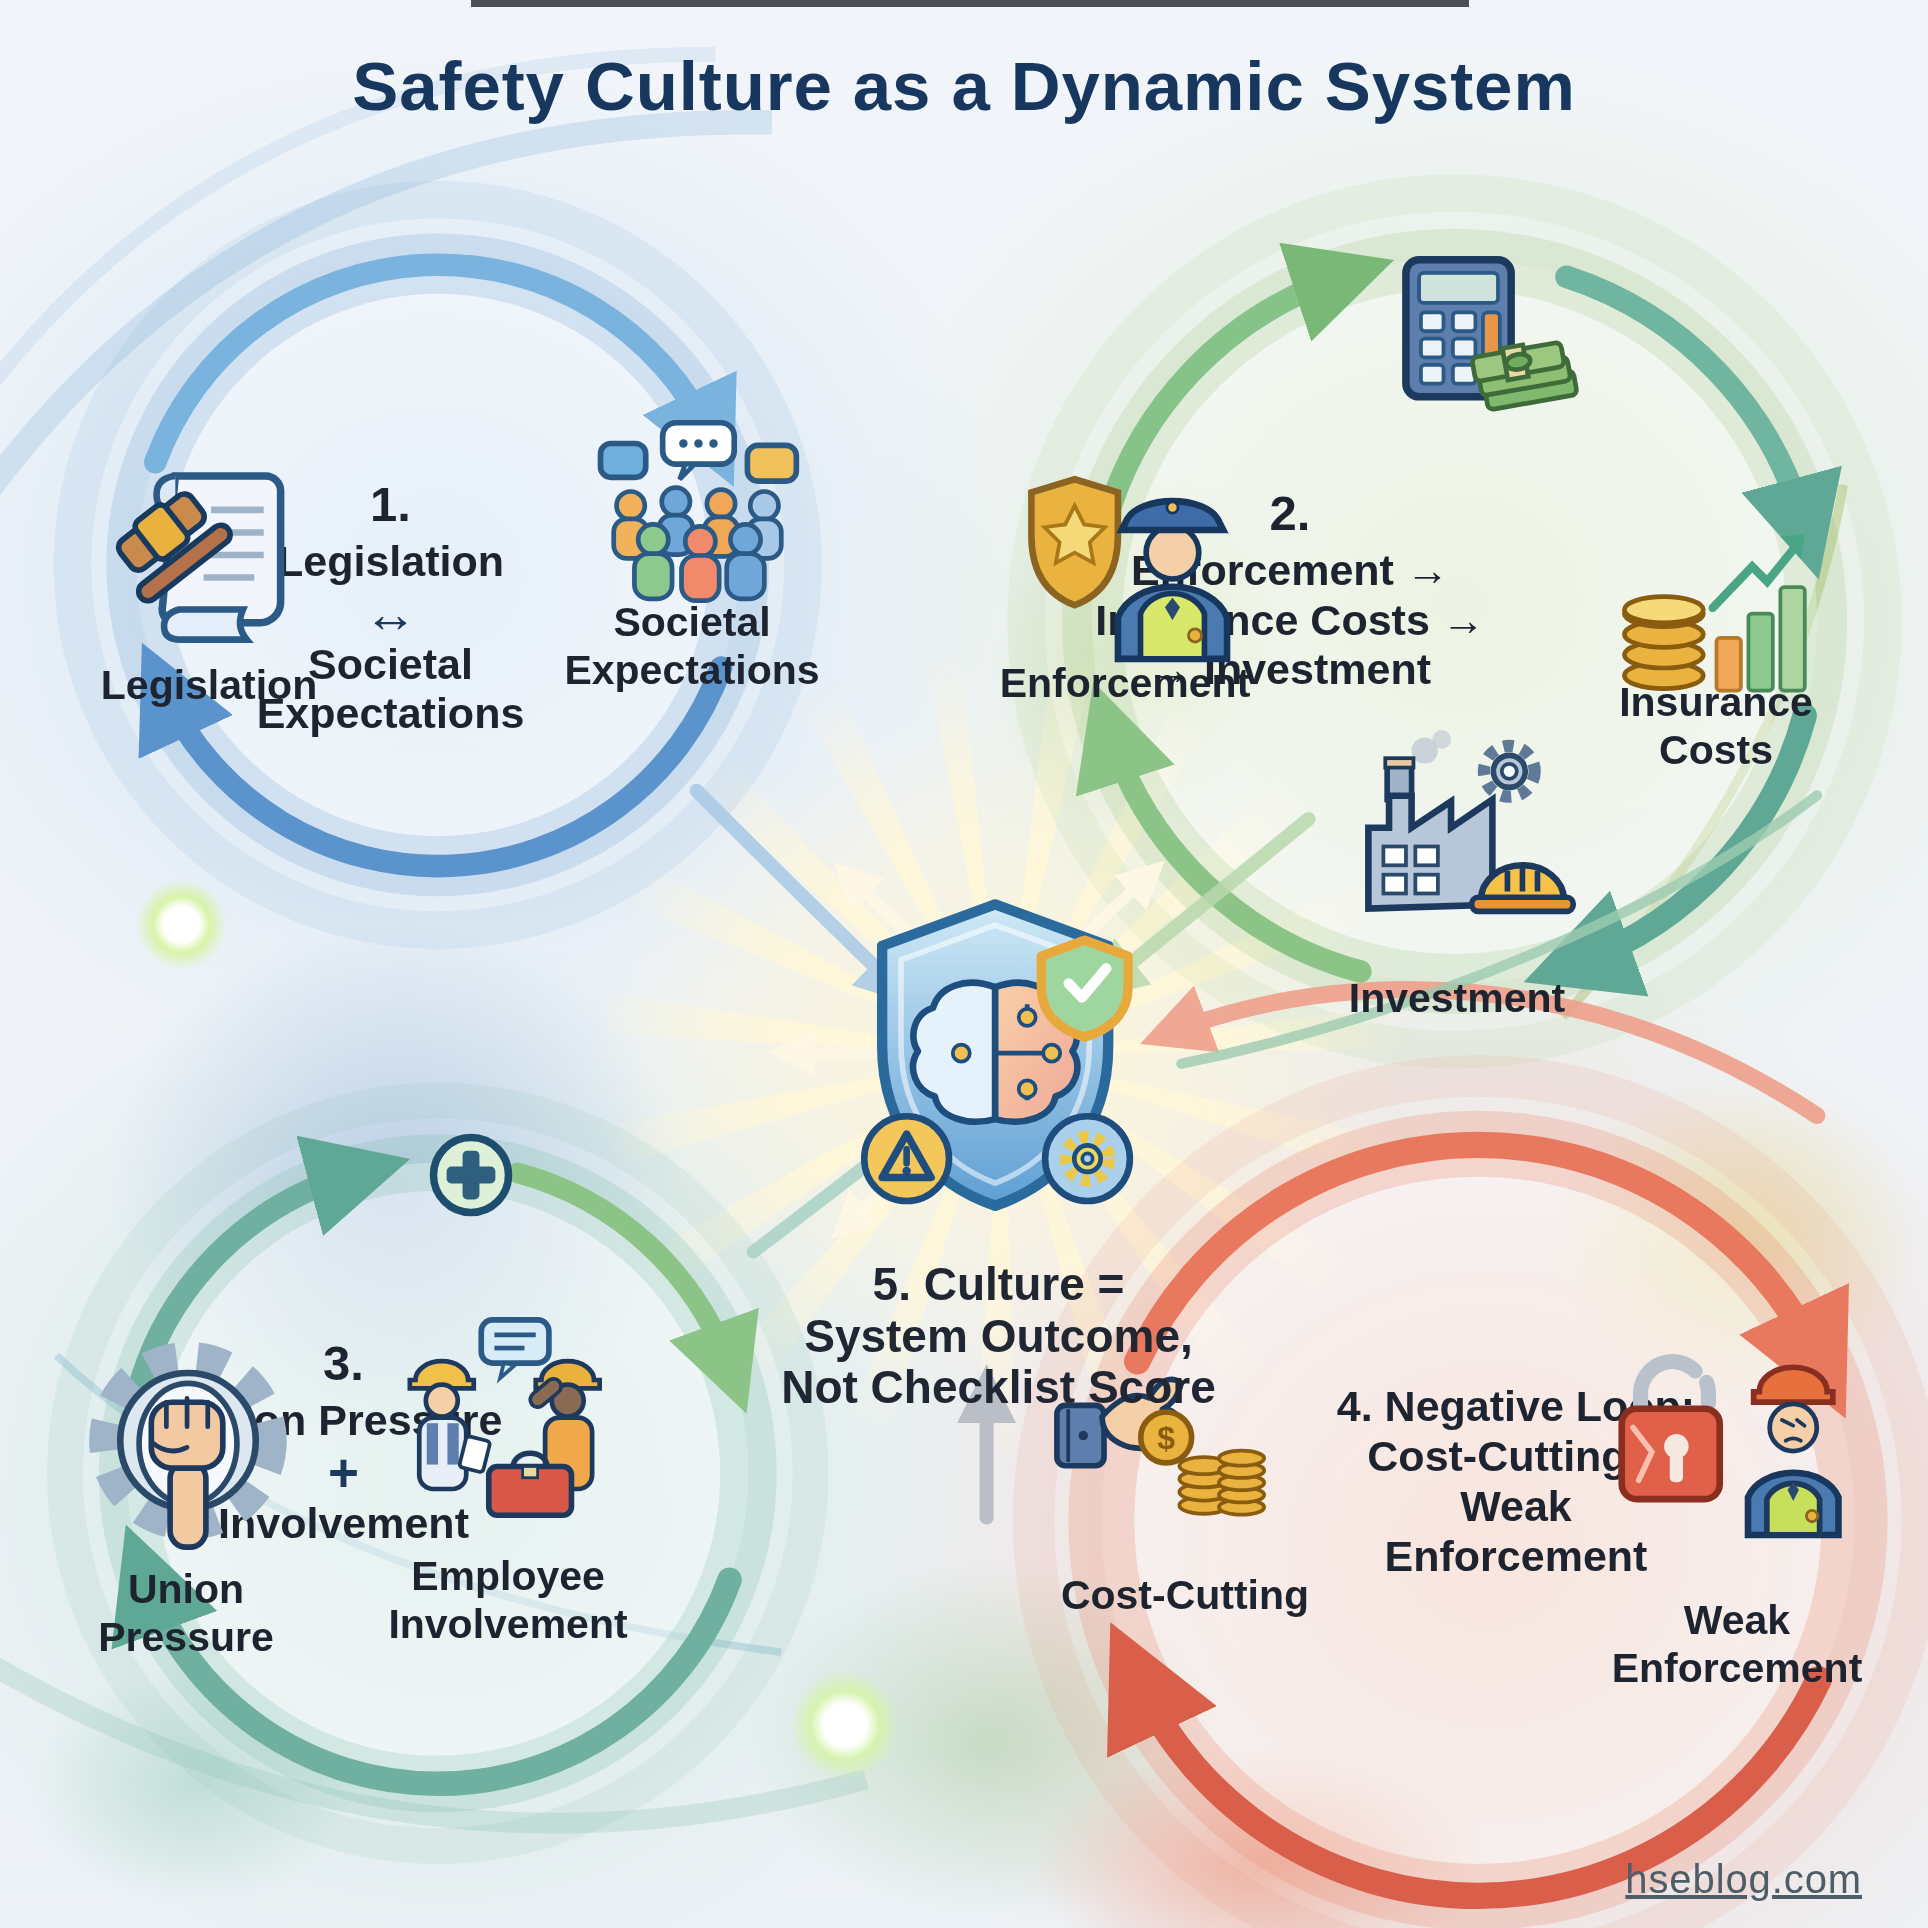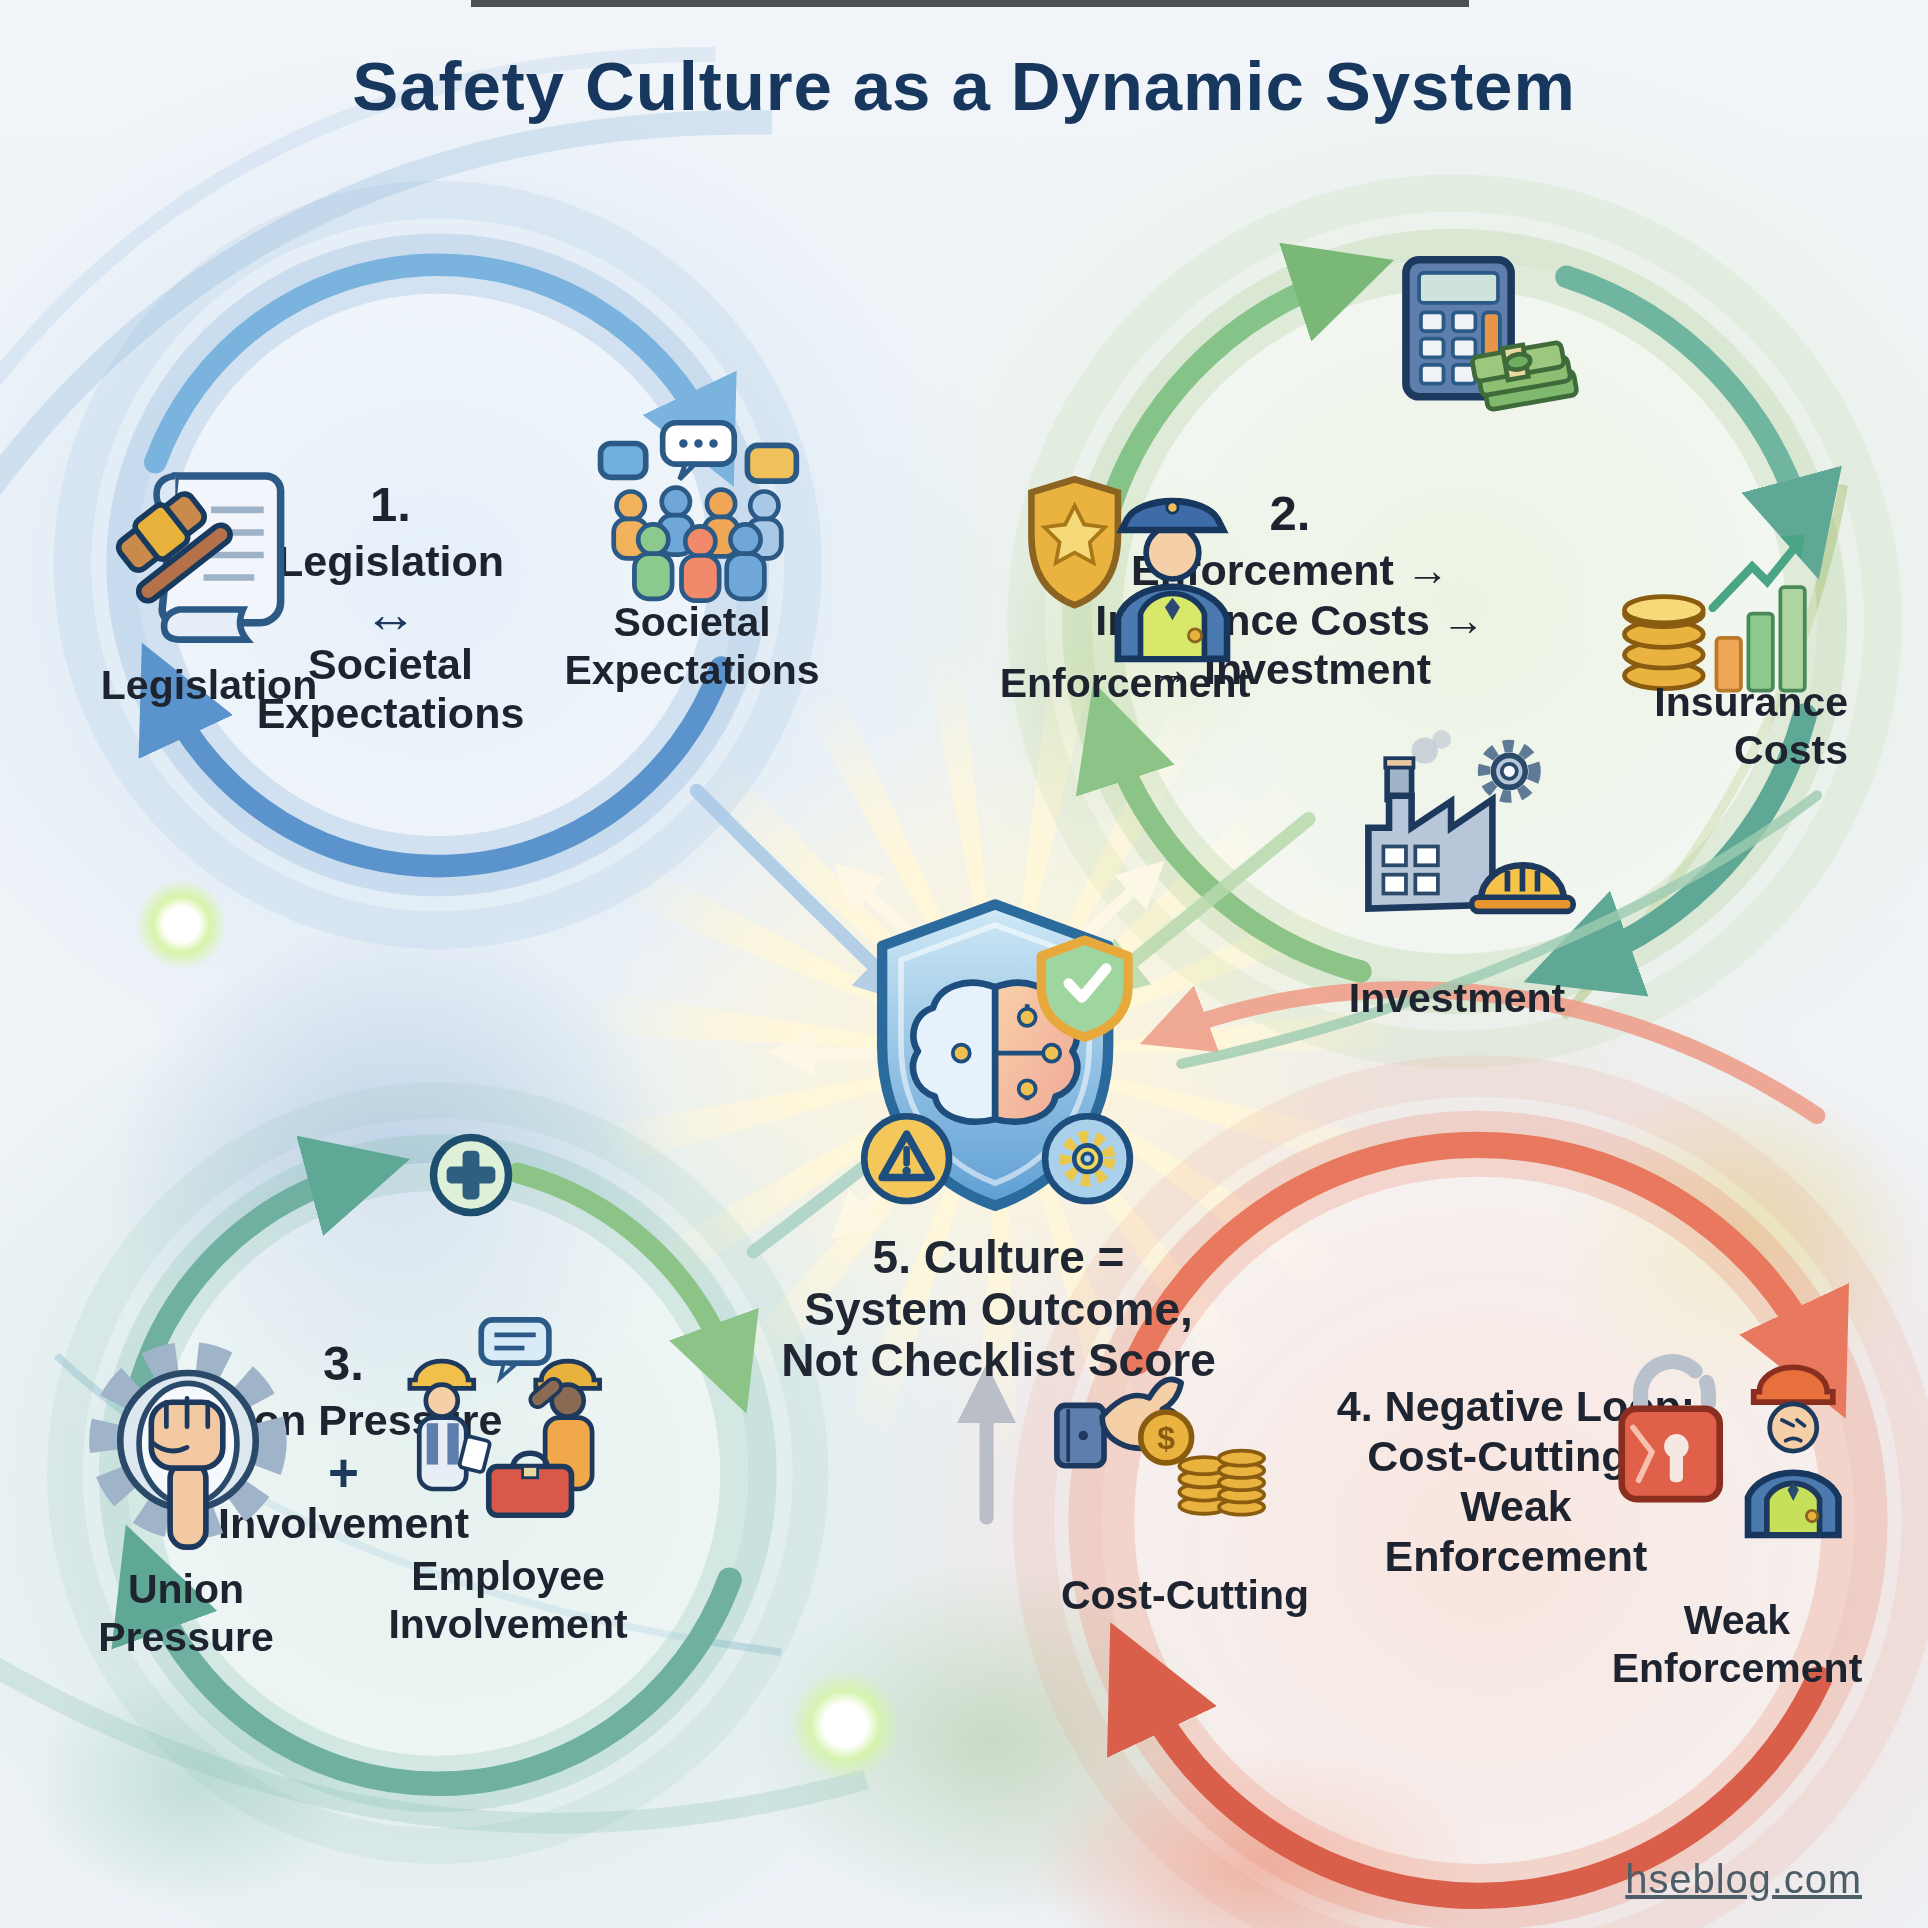--- a/index.html
+++ b/index.html
@@ -15,21 +15,21 @@
   .blob{position:absolute;pointer-events:none;}
   .title{position:absolute;left:0;top:47px;width:1928px;text-align:center;
     font-size:69px;font-weight:800;letter-spacing:0.9px;color:#17375e;}
   .topline{position:absolute;left:471px;top:0;width:998px;height:6.6px;background:#2f3338;opacity:.85;}
   .heading{position:absolute;text-align:center;font-weight:800;line-height:1.16;font-size:43px;color:#1d2430;}
   .heading .num{font-size:49px;margin-bottom:3.8px;}
   .heading .sym{font-size:53px;color:#1d3a5e;line-height:1.0;}
   .nodelabel{position:absolute;transform:translateX(-50%);text-align:center;
     font-size:41px;font-weight:800;line-height:1.18;color:#1d2430;white-space:nowrap;}
   .nodelabel.wrap{white-space:normal;margin-top:19px;}
-  .centerheading{position:absolute;text-align:center;font-size:46px;font-weight:800;line-height:1.12;color:#202733;}
+  .centerheading{position:absolute;text-align:center;font-size:46px;font-weight:800;line-height:1.12;color:#202733;margin-top:27px;}
   .rays{position:absolute;left:532px;top:584px;width:942px;height:942px;pointer-events:none;
     background:repeating-conic-gradient(from -6deg at 50% 50%,
       rgba(255,250,228,0) 0deg 13deg, rgba(255,247,216,0.85) 13deg 19deg);
     -webkit-mask:radial-gradient(circle at 50% 50%, #000 0 32%, transparent 62%);
     mask:radial-gradient(circle at 50% 50%, #000 0 32%, transparent 62%);}
   .glow{position:absolute;border-radius:50%;pointer-events:none;}
   .watermark{position:absolute;right:66px;top:1857px;font-size:40px;font-weight:400;color:#4e5e68;letter-spacing:0.9px;text-decoration:underline;}
   svg{position:absolute;overflow:visible;}
   text{font-family:"Liberation Sans",sans-serif;}
 </style>
@@ -240,21 +240,21 @@
       <ellipse cx="52" cy="114" rx="42" ry="14"></ellipse>
         <ellipse cx="52" cy="92" rx="42" ry="14"></ellipse>
     </g>
     <ellipse cx="52" cy="88" rx="42" ry="14" fill="#f6d978" stroke="#8a5c10" stroke-width="5"></ellipse>
     <rect x="108" y="118" width="26" height="56" rx="4" fill="#f0a858" stroke="#b97a28" stroke-width="4"></rect>
     <rect x="142" y="92" width="26" height="82" rx="4" fill="#8cc98c" stroke="#4a8a5a" stroke-width="4"></rect>
     <rect x="176" y="64" width="26" height="110" rx="4" fill="#aed4a0" stroke="#4a8a5a" stroke-width="4"></rect>
     <path d="M104 86 L146 42 L162 58 L196 16" fill="none" stroke="#4aa586" stroke-width="9" stroke-linecap="round"></path>
     <path d="M176 10 L202 8 L198 34 Z" fill="#4aa586"></path>
   </svg>
-  <div class="nodelabel wrap" style="left:1716px;top:659px;width:264px;text-align:right;">Insurance Costs</div>
+  <div class="nodelabel wrap" style="left:1716px;top:659px;width:264px;">Insurance Costs</div>
 
   <svg style="left:1342px;top:730px;" width="235" height="202" viewBox="0 0 250 215">
     <circle cx="88" cy="22" r="14" fill="#c3ccd6" opacity="0.85"></circle>
     <circle cx="106" cy="10" r="10" fill="#c3ccd6" opacity="0.7"></circle>
     <rect x="48" y="34" width="26" height="40" fill="#9fb3c8" stroke="#1d3a5e" stroke-width="6"></rect>
     <rect x="46" y="30" width="30" height="10" fill="#e8c9a0" stroke="#1d3a5e" stroke-width="4"></rect>
     <path d="M28 190 V104 h22 V70 h24 v34 l42 -28 v28 l44 -30 v112 z" fill="#b8c6da" stroke="#1d3a5e" stroke-width="7"></path>
     <g fill="#ffffff" stroke="#2b4a6a" stroke-width="4">
       <rect x="44" y="124" width="24" height="20"></rect>
         <rect x="78" y="124" width="24" height="20"></rect>

